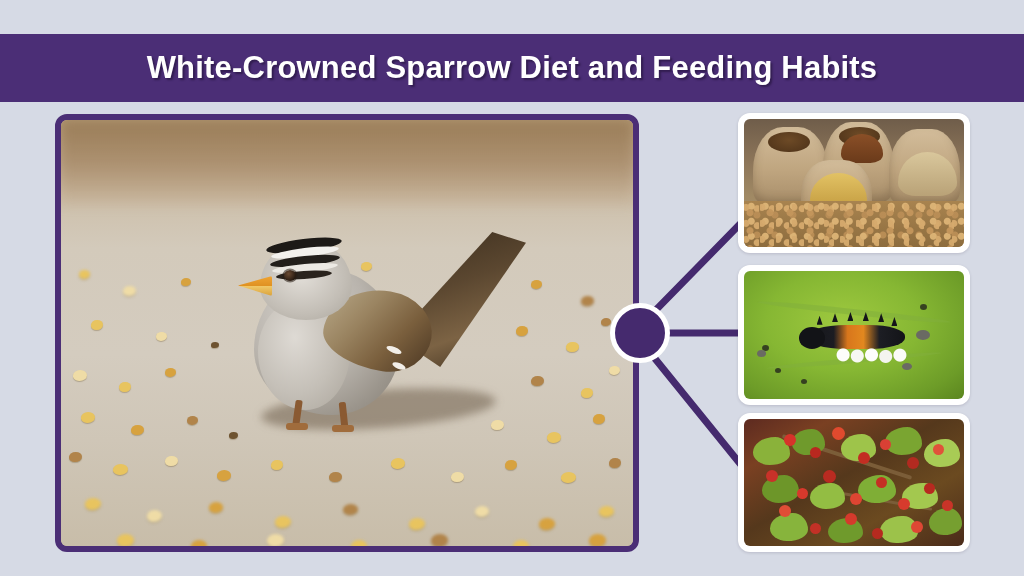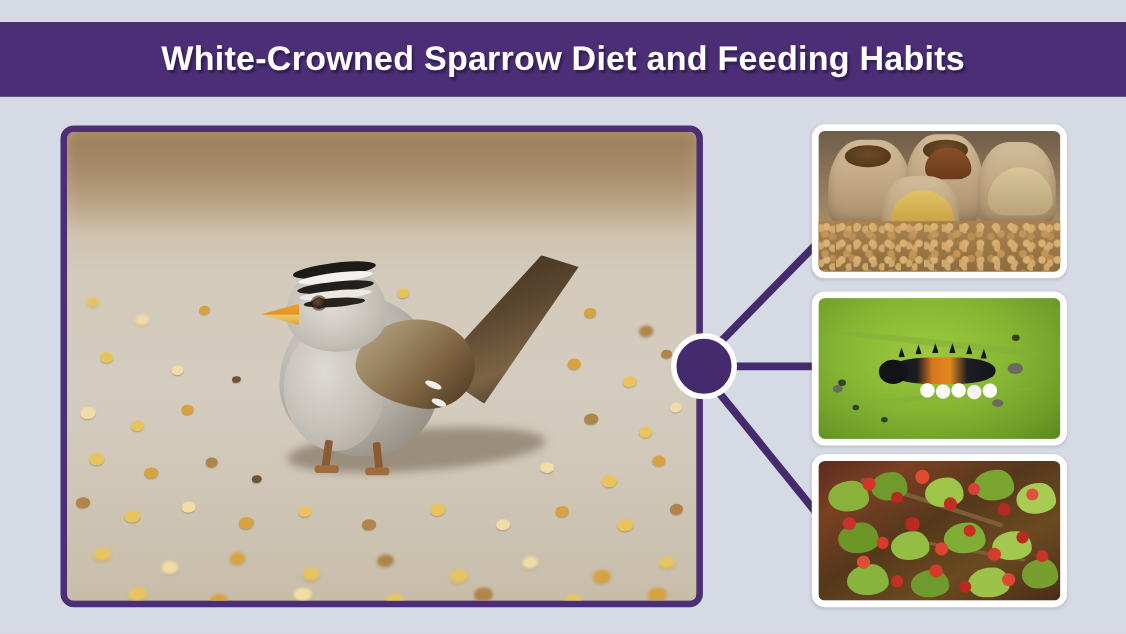--- a/index.html
+++ b/index.html
@@ -19,21 +19,21 @@
     position: relative;
     width: 1024px;
     height: 576px;
     background: #d6dae5;
   }
 
   
   .title-band {
     position: absolute;
     left: 0;
-    top: 20px;
+    top: 34px;
     width: 1024px;
     height: 68px;
     background: #4b2e76;
     display: flex;
     align-items: center;
     justify-content: center;
   }
   .title-text {
     color: #ffffff;
     font-size: 31px;

